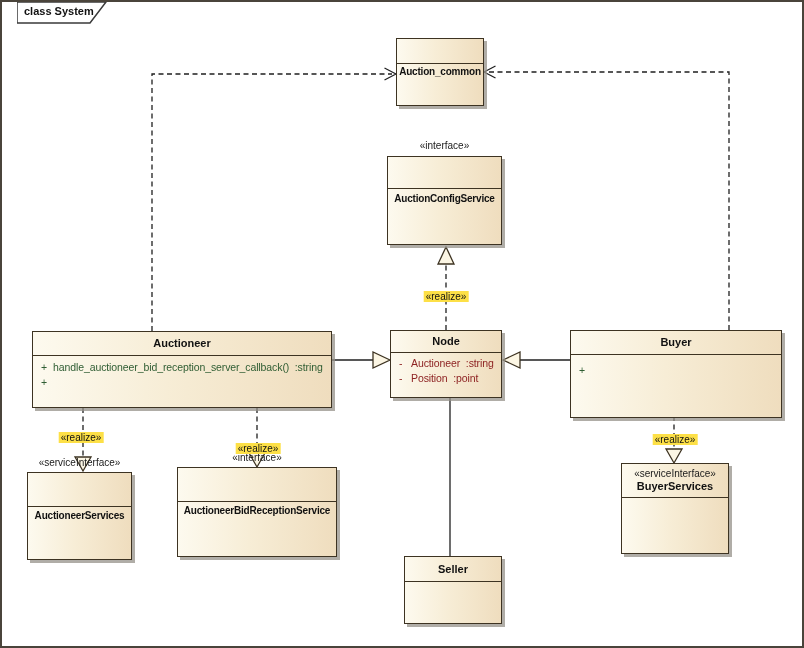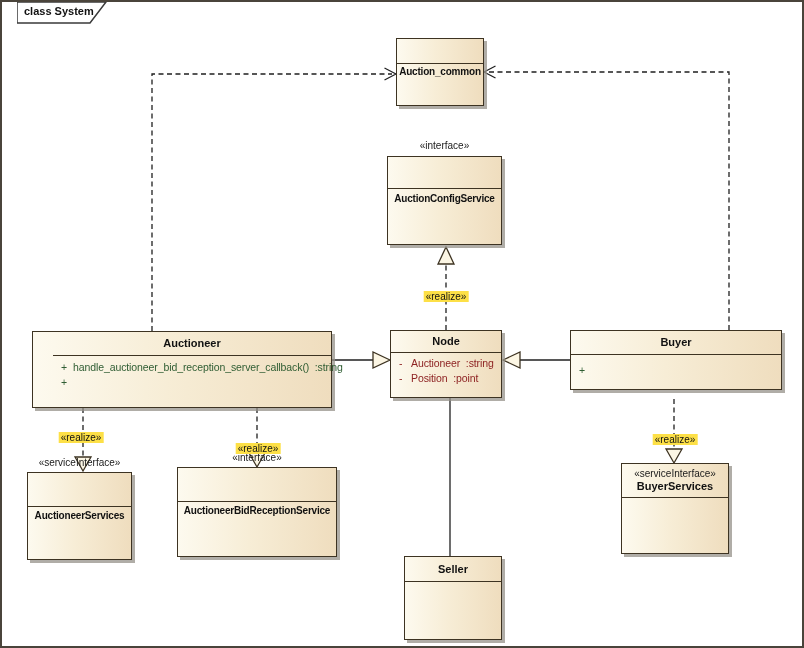--- a/index.html
+++ b/index.html
@@ -118,21 +118,21 @@
   </div>
 
   <div class="uml-box" style="left:385px; top:154px; width:115px; height:89px;">
     <div class="box-header" style="height:32px;">
       <div class="box-stereotype">«interface»</div>
       <div class="box-name tight">AuctionConfigService</div>
     </div>
     <div class="box-body"></div>
   </div>
 
-  <div class="uml-box" style="left:30px; top:329px; width:300px; height:77px;padding-left:20px;">
+  <div class="uml-box" style="left:30px; top:329px; width:300px; height:77px;">
     <div class="box-header" style="height:24px;">
       <div class="box-name">Auctioneer</div>
     </div>
     <div class="box-body">
       <div class="member method">
         <span class="vis">+</span><span>handle_auctioneer_bid_reception_server_callback()  :string</span>
       </div>
       <div class="member method">
         <span class="vis">+</span>
       </div>
@@ -146,21 +146,21 @@
     <div class="box-body" style="padding-top:3px;">
       <div class="member attribute">
         <span class="vis">-</span><span>Auctioneer  :string</span>
       </div>
       <div class="member attribute">
         <span class="vis">-</span><span>Position  :point</span>
       </div>
     </div>
   </div>
 
-  <div class="uml-box" style="left:568px; top:328px; width:212px; height:60px;">
+  <div class="uml-box" style="left:568px; top:328px; width:212px; height:88px;">
     <div class="box-header" style="height:24px;">
       <div class="box-name">Buyer</div>
     </div>
     <div class="box-body" style="padding-top:8px;">
       <div class="member method">
         <span class="vis">+</span>
       </div>
     </div>
   </div>
 
@@ -181,21 +181,21 @@
   </div>
 
   <div class="uml-box" style="left:619px; top:461px; width:108px; height:91px;">
     <div class="box-header" style="height:34px;">
       <div class="box-stereotype">«serviceInterface»</div>
       <div class="box-name">BuyerServices</div>
     </div>
     <div class="box-body"></div>
   </div>
 
-  <div class="uml-box" style="left:402px; top:554px; width:98px; height:84px;">
+  <div class="uml-box" style="left:402px; top:554px; width:98px; height:68px;">
     <div class="box-header" style="height:25px;">
       <div class="box-name">Seller</div>
     </div>
     <div class="box-body"></div>
   </div>
 
   <div class="conn-label" style="left:444px; top:289px;">«realize»</div>
   <div class="conn-label" style="left:79px; top:430px;">«realize»</div>
   <div class="conn-label" style="left:256px; top:441px;">«realize»</div>
   <div class="conn-label" style="left:673px; top:432px;">«realize»</div>

